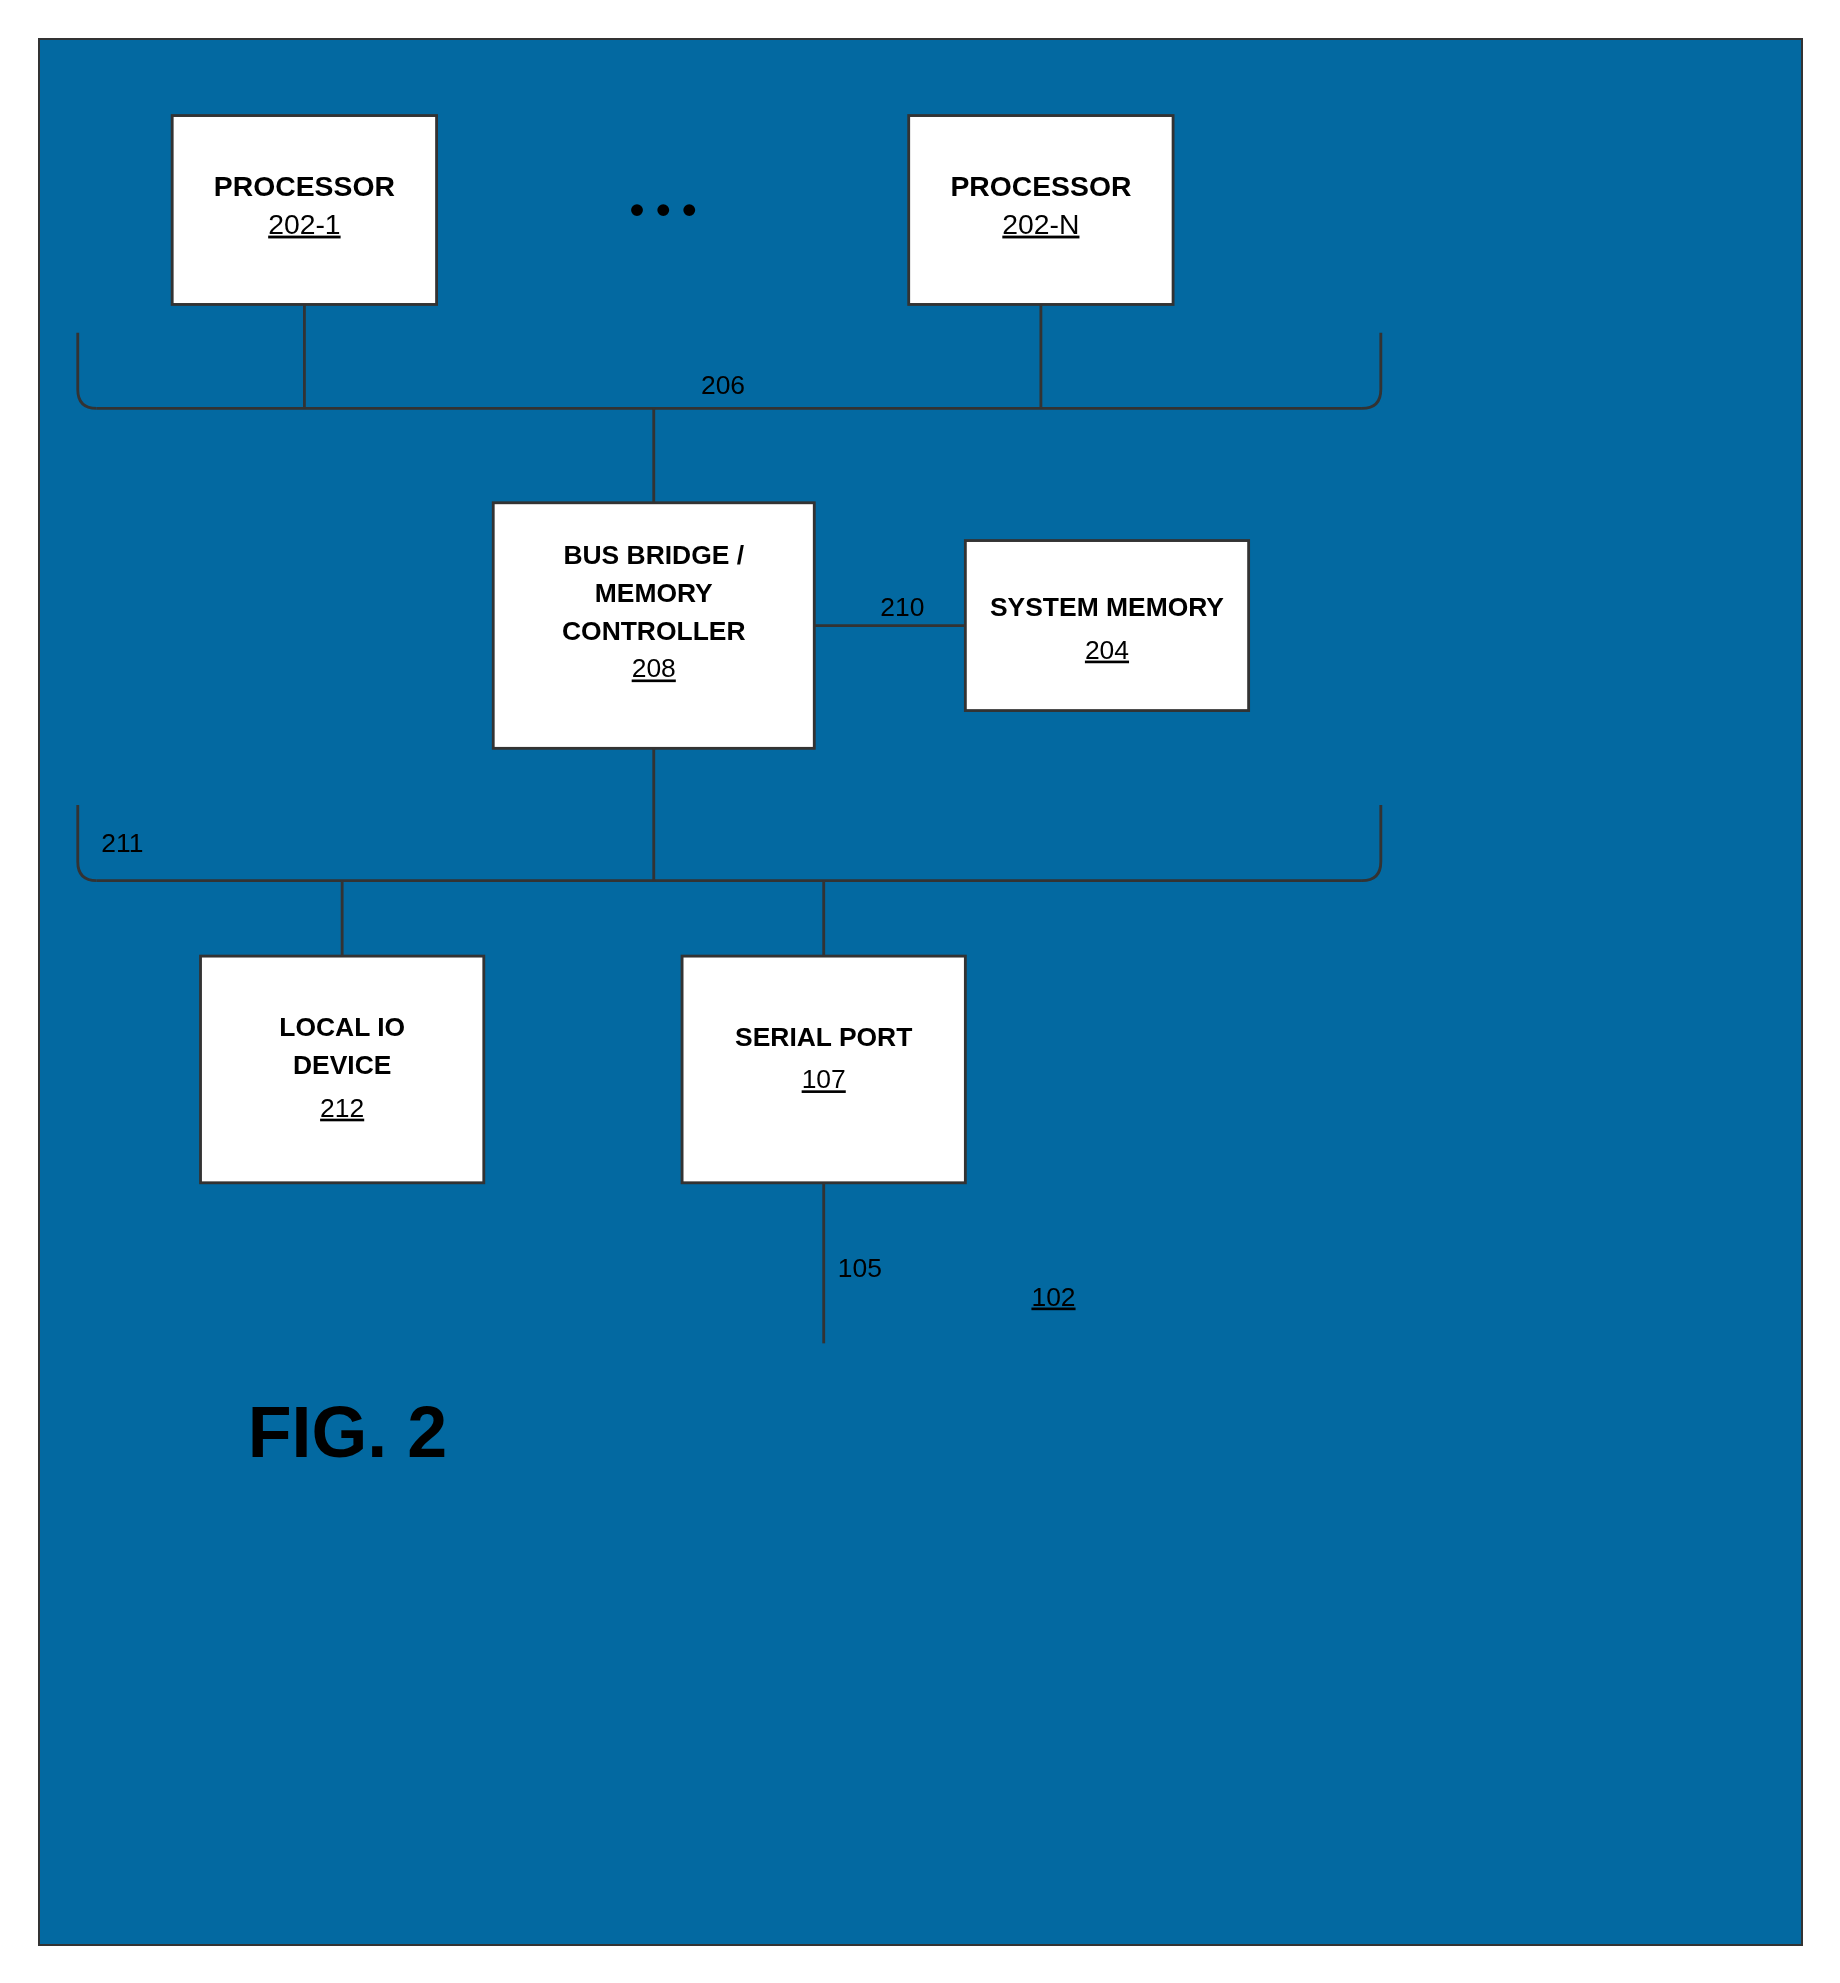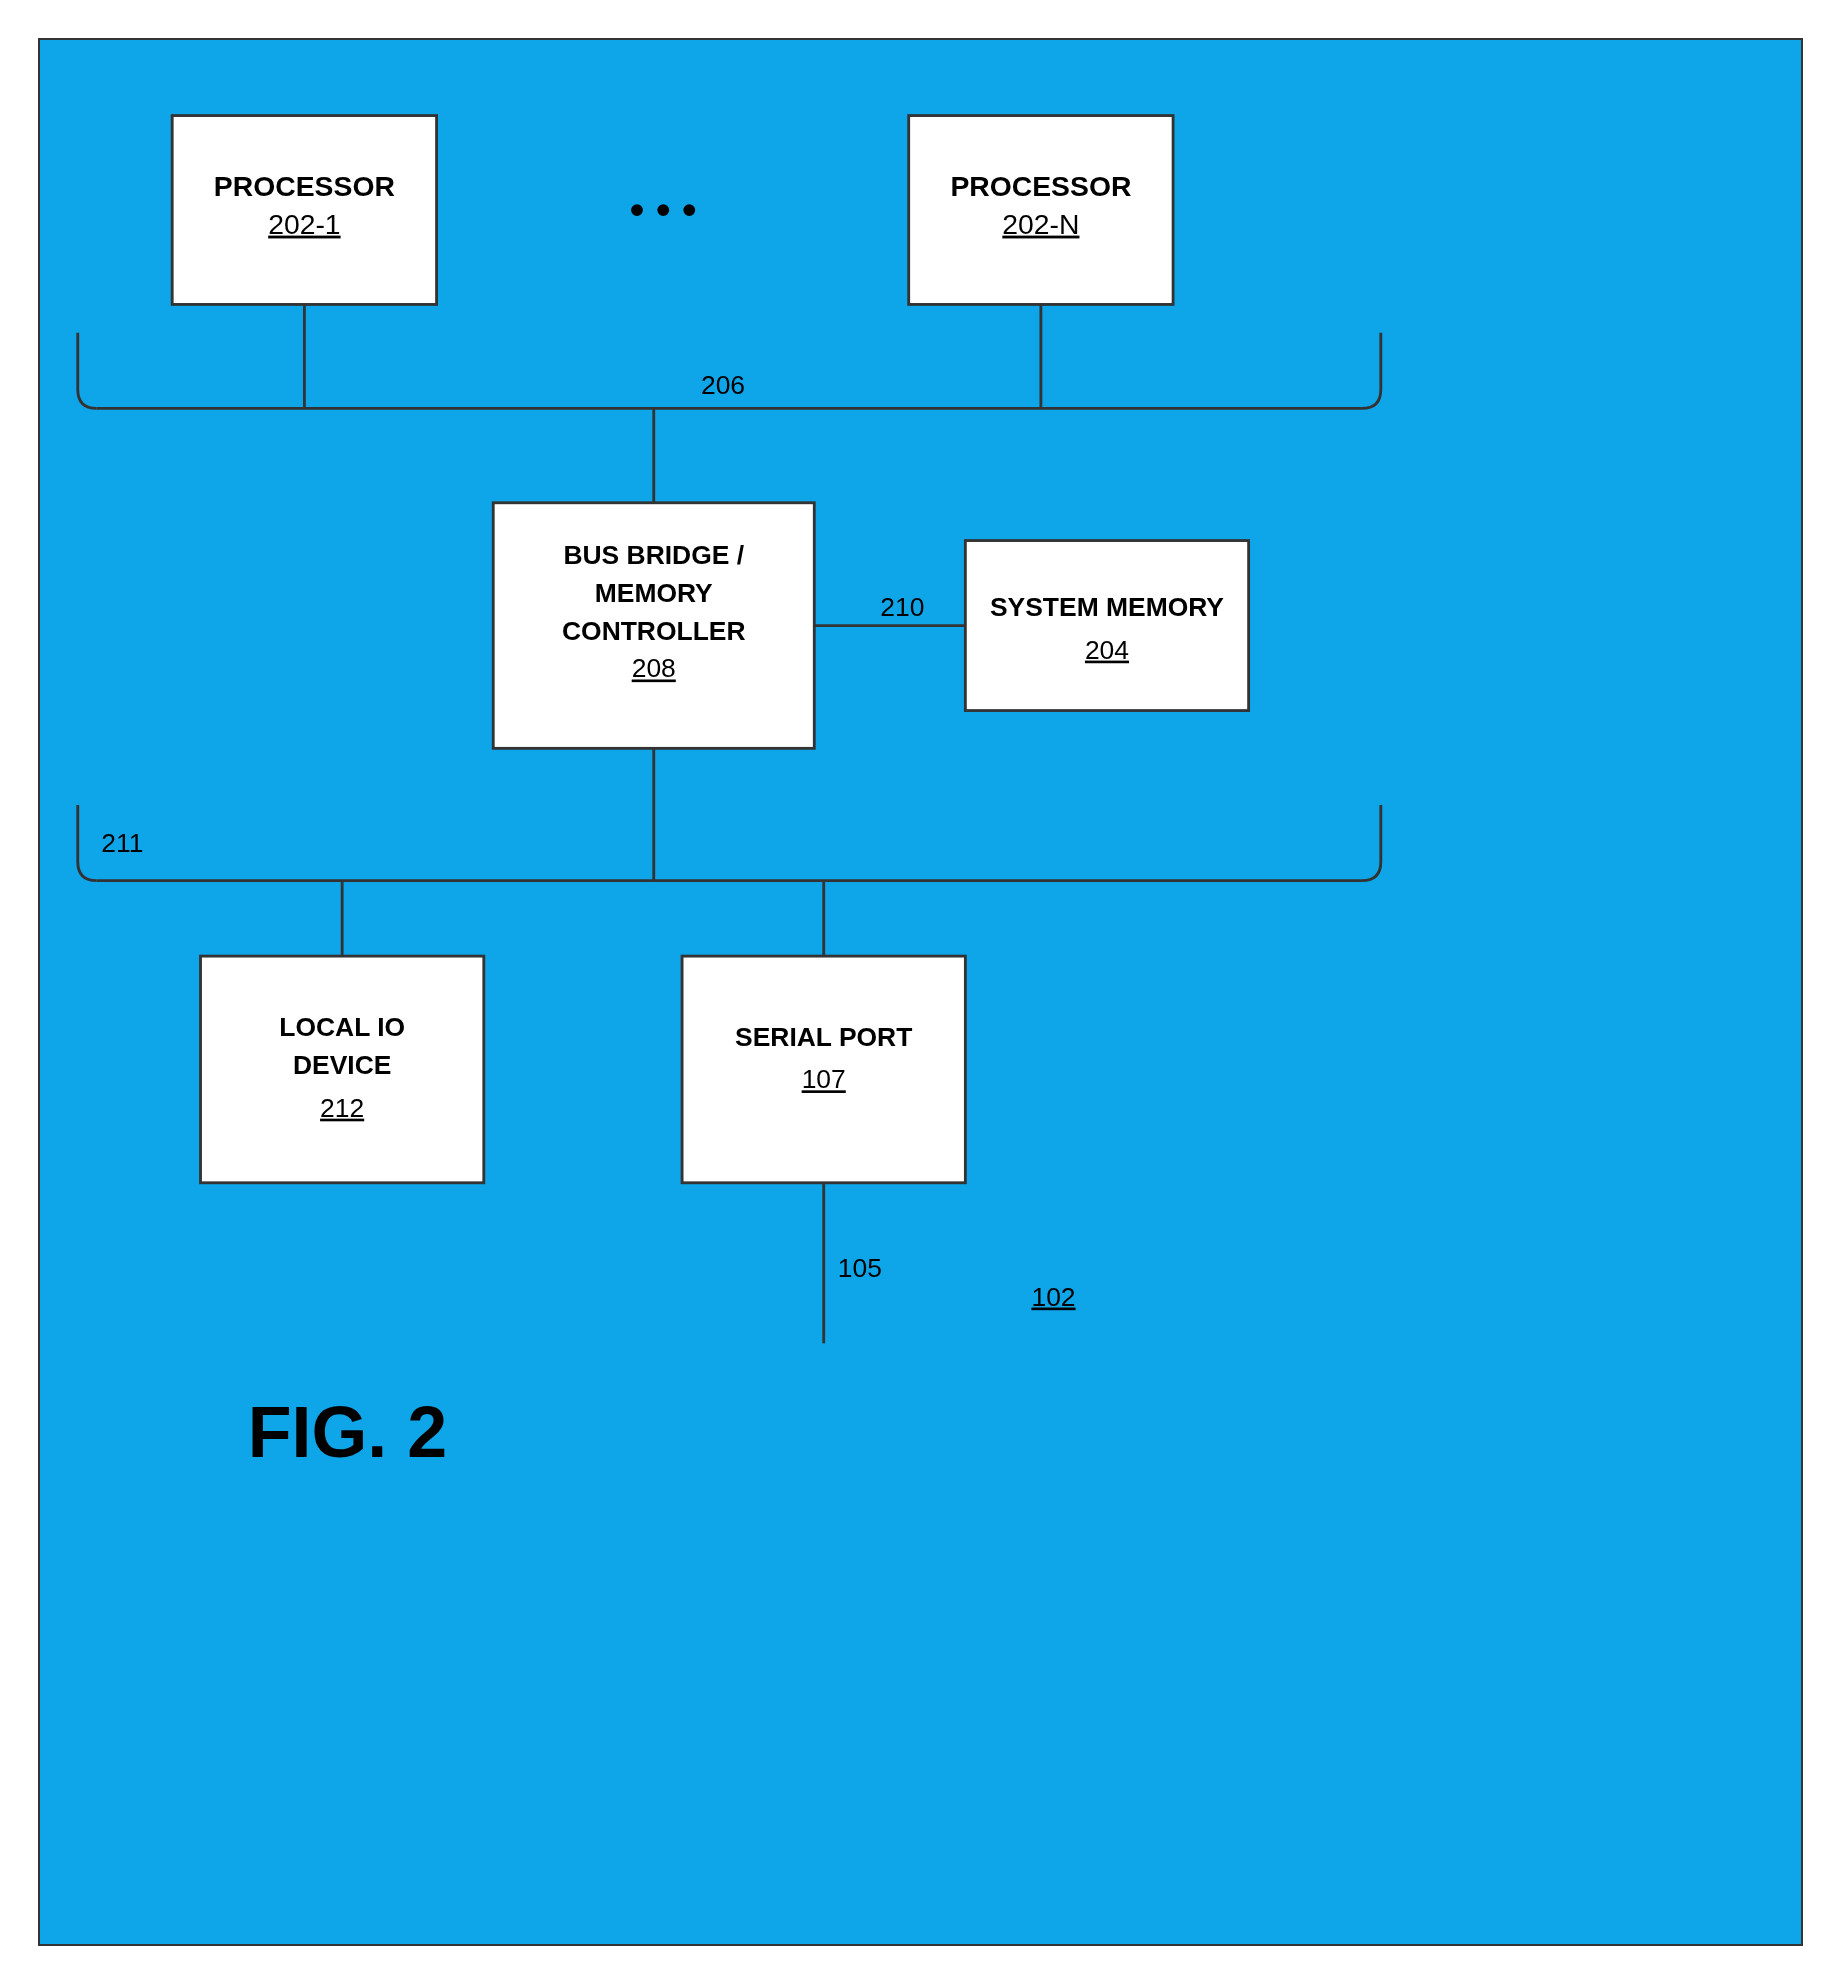--- a/index.html
+++ b/index.html
@@ -12,21 +12,21 @@
       overflow: hidden;
     }
 
     .diagram-container {
       position: absolute;
       top: 38px;
       left: 38px;
       right: 38px;
       bottom: 38px;
       border: 2.8px solid #333;
-      background: #0ea5e9;
+      background: #0369a1;
       text-align: center;
     }
 
     
     .diagram-svg {
       position: absolute;
       top: 0; left: 0;
       width: 100%;
       height: 100%;
       pointer-events: none;

